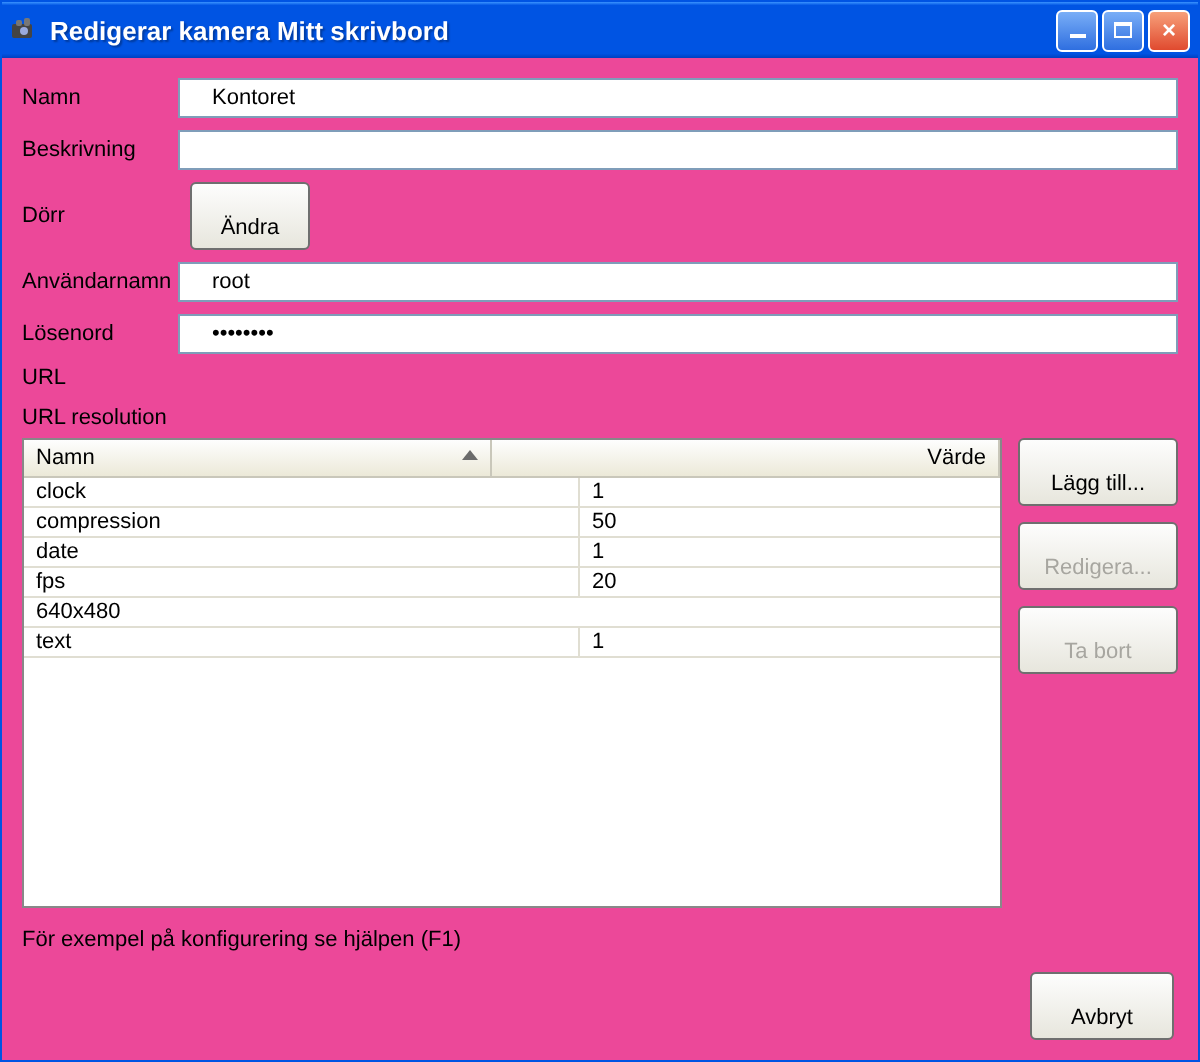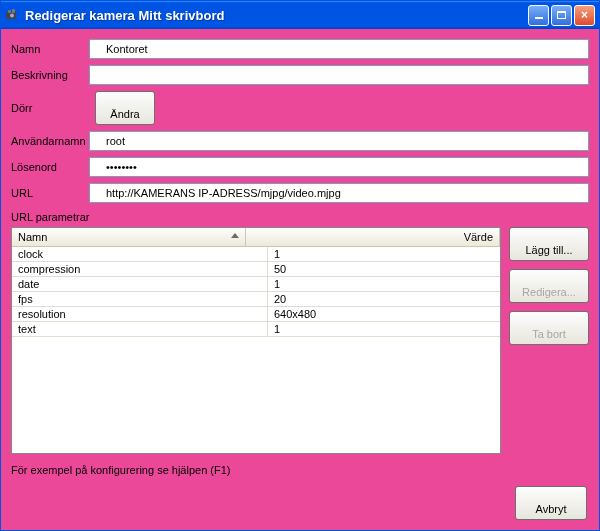--- a/index.html
+++ b/index.html
@@ -26,21 +26,21 @@
   .params-area { display: flex; gap: 8px; flex: 1; min-height: 0; }
   .grid-wrap { flex: 1; border: 1px solid #888; background: #fff; display: flex; flex-direction: column; min-height: 0; }
   .grid-head { display: flex; background: linear-gradient(to bottom,#fefefe,#ece9d8); border-bottom: 1px solid #c9c7ba; }
   .gh { padding: 3px 6px; border-right: 1px solid #c9c7ba; position: relative; text-align:left; }
   .gh.name { width: 234px; }
   .gh.value { flex: 1; text-align: right; }
   .sortglyph { position: absolute; right: 6px; top: 5px; width: 0; height: 0; border-left: 4px solid transparent; border-right: 4px solid transparent; border-bottom: 5px solid #6b6b6b; }
   .grid-body { flex: 1; overflow: auto; }
   .grow { display: flex; border-bottom: 1px solid #e0ded2; }
   .gc { padding: 1px 6px; }
-  .gc.name { width: 256px; border-right: 1px solid #e0ded2; }
+  .gc.name { width: 278px; border-right: 1px solid #e0ded2; }
   .gc.value { flex: 1; }
   .side-btns { width: 80px; display: flex; flex-direction: column; gap: 8px; }
   .side-btns .btn { width: 100%; }
   .help-row { margin: 10px 0 6px 0; }
   .footer { display: flex; justify-content: flex-end; gap: 8px; padding: 4px 2px 4px 2px; }
   .footer .btn { min-width: 72px; }
 </style>
 </head>
 <body>
 
@@ -88,24 +88,23 @@
       <input class="txt" type="text" value="root" style="">
     </div>
 
     <div class="form-row">
       <div class="lbl">Lösenord</div>
       <input class="txt" type="text" value="••••••••" style="">
     </div>
 
     <div class="form-row">
       <div class="lbl">URL</div>
-      <input class="txt" type="text" value="http://KAMERANS IP-ADRESS/mjpg/video.mjpg" style="">
     </div>
 
-    <div class="section-lbl">URL parametrar</div>
+    <div class="section-lbl">URL resolution</div>
 
     <div class="params-area">
       <div class="grid-wrap">
         <div class="grid-head">
           <div class="gh name">
             <span>Namn</span>
             <span class="sortglyph"></span>
           </div>
           <div class="gh value">
             <span>Värde</span>
@@ -122,21 +121,20 @@
             </div>
             <div class="grow">
               <div class="gc name">date</div>
               <div class="gc value">1</div>
             </div>
             <div class="grow">
               <div class="gc name">fps</div>
               <div class="gc value">20</div>
             </div>
             <div class="grow">
-              <div class="gc name">resolution</div>
               <div class="gc value">640x480</div>
             </div>
             <div class="grow">
               <div class="gc name">text</div>
               <div class="gc value">1</div>
             </div>
           </div>
       </div>
       <div class="side-btns">
         <button class="btn">Lägg till...</button>

